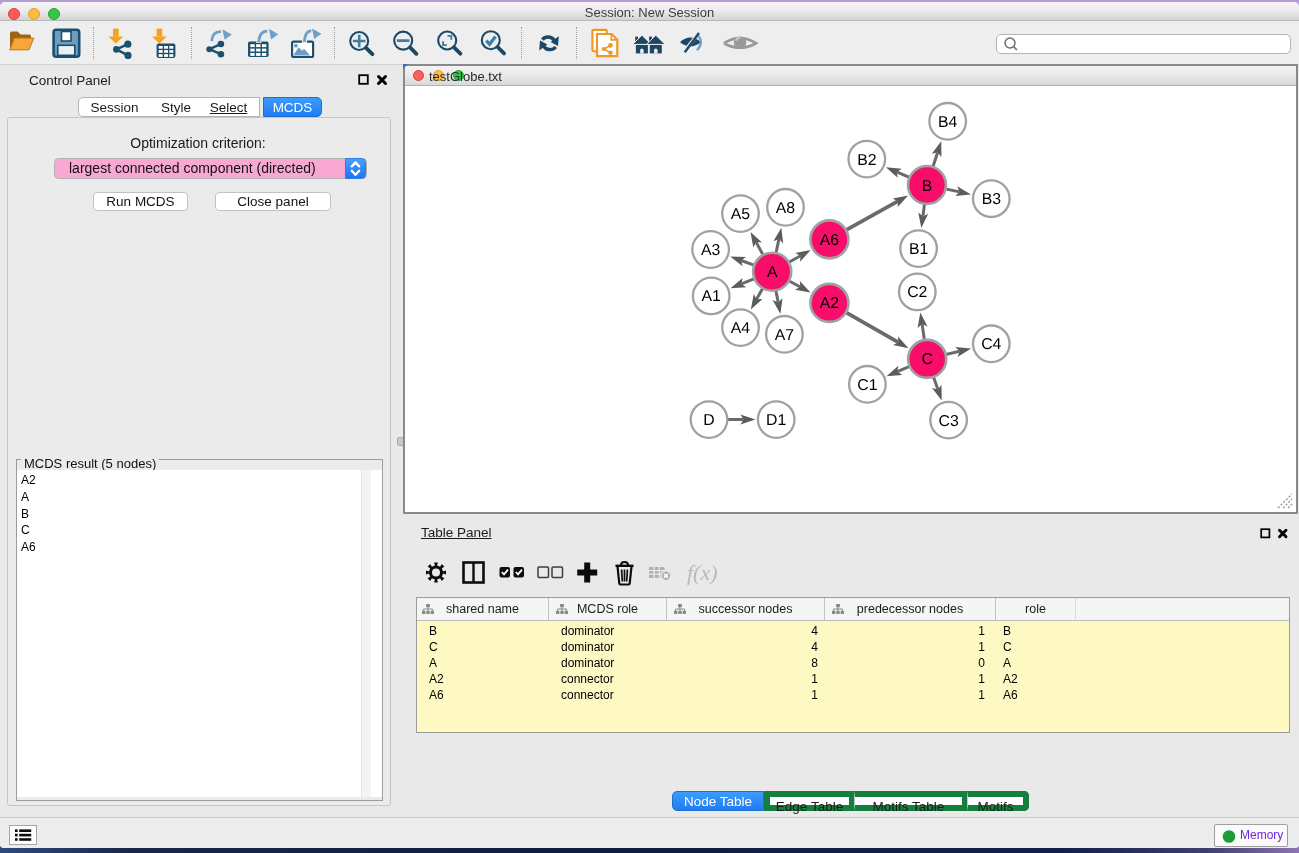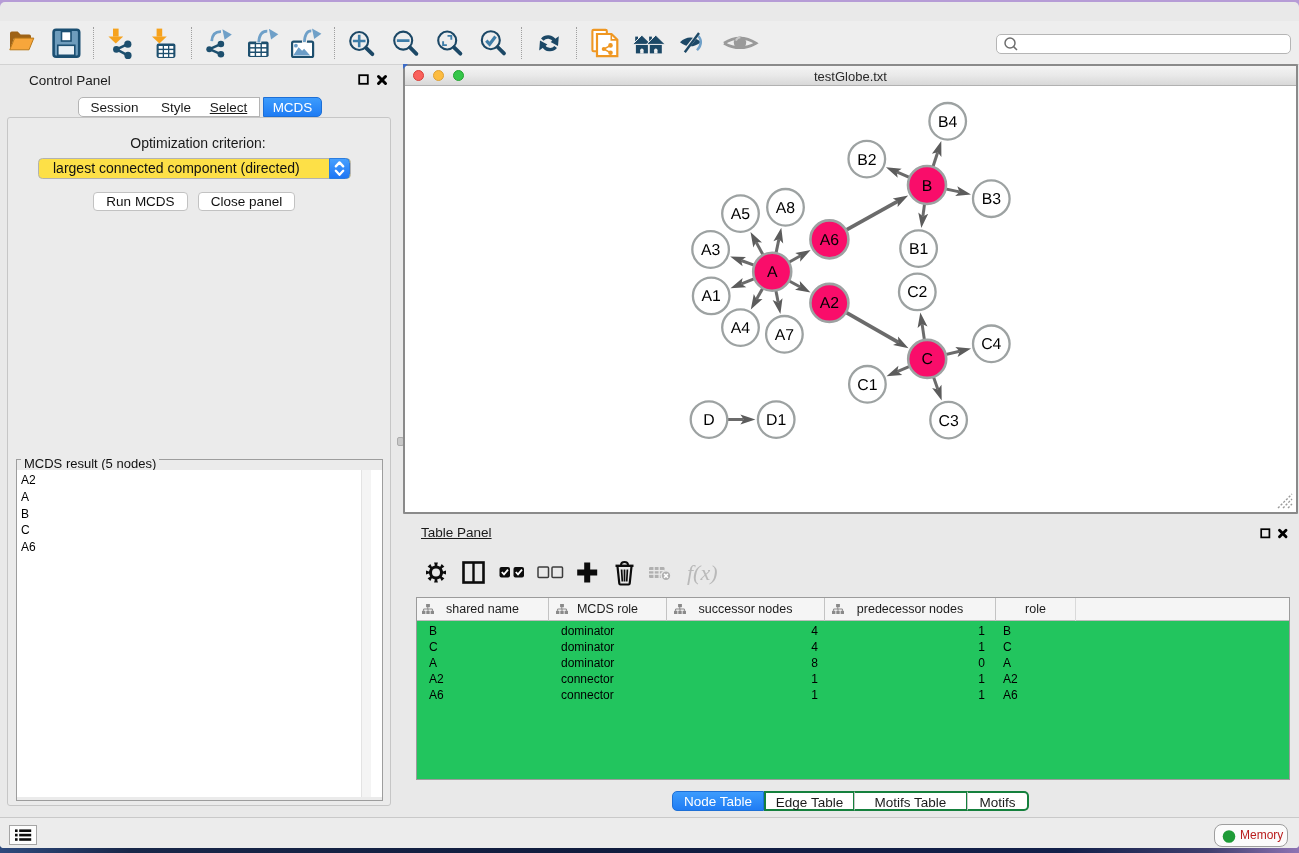--- a/index.html
+++ b/index.html
@@ -45,21 +45,21 @@
     left:7px; top:115px; width:384px; height:689px;
     border:1px solid #c6c6c6; border-radius:3px; background:#ebebeb;
   }
   .ptitle { font-size:13.5px; color:#1a1a1a; }
   .tab {
     top:95px; height:20px; background:#ffffff; border:1px solid #b4b4b4;
     font-size:13.5px; color:#1a1a1a; text-align:center; line-height:19px;
   }
   .tabsel { background:linear-gradient(180deg,#3d9cfd 0%,#1f7cf4 100%); color:#ffffff; border:1px solid #1d6fd6; }
   #combo {
-    left:38px; top:156px; width:313px; height:21px; background:#fde047;
+    left:54px; top:156px; width:313px; height:21px; background:#f9a8d4;
     border:1px solid #b2b2b2; border-radius:4.5px; font-size:14px; color:#111;
     line-height:19px; padding-left:14px;
   }
   #combo .step {
     position:absolute; right:0px; top:-1px; width:21px; height:21px;
     background:linear-gradient(180deg,#47a0fe 0%,#1d76f5 100%);
     border-radius:0 4.5px 4.5px 0; border:1px solid #2b7de0;
   }
   .btn {
     top:190px; height:19px; background:#ffffff; border:1px solid #c2c2c2;
@@ -82,58 +82,64 @@
     border:2px solid #8a8a8a; background:#ffffff; border-radius:1px;
   }
   #gtitle {
     left:0; top:0; width:100%; height:20px;
     background:linear-gradient(180deg,#f4f4f4 0%,#e9e9e9 50%,#d8d8d8 100%);
     border-bottom:1px solid #b1b1b1;
   }
   #gtitle .t-red { left:7.5px;  top:3.6px; width:11px; height:11px; background:#f9615c; border:0.5px solid #da3e38;}
   #gtitle .t-yel { left:27.5px; top:3.6px; width:11px; height:11px; background:#fcbc40; border:0.5px solid #dfa133;}
   #gtitle .t-grn { left:47.5px; top:3.6px; width:11px; height:11px; background:#35c649; border:0.5px solid #23a532;}
-  #gtitletext { left:0; top:3px; width:100%; text-align:center; font-size:13px; color:#2a2a2a; }
+  #gtitletext { left:0; top:3px; width:100%; font-size:13px; color:#2a2a2a;padding-left:24px; }
   
   #tpanel { left:404px; top:512px; width:895px; height:303px; background:#e9e9e9; }
   #ttable {
-    left:12px; top:83px; width:874px; height:183px; background:#22c55e;
+    left:12px; top:83px; width:874px; height:136px; background:#fef9c3;
     border:1px solid #9b9b9b;
   }
   #thead {
     position:absolute; left:0; top:0; width:100%; height:23px; background:#f5f5f5;
     border-bottom:1px solid #bcbcbc; font-size:12.5px; color:#1c1c1c;
   }
   .hcell { position:absolute; top:0; height:23px; border-right:1px solid #c3c3c3; }
   .hlab { position:absolute; top:4px; width:100%; text-align:center; }
   .trow { position:absolute; font-size:12px; color:#000; }
   .btab {
-    top:277px; height:20px; background:#ffffff; border:2px solid #15803d;
+    top:277px; height:20px; background:#ffffff; border:6px solid #15803d;
     font-size:13.5px; color:#1a1a1a; text-align:center; line-height:19px;
   }
   
   #statusbar {
     left:0; top:815px; width:1299px; height:31px; background:#ececec;
     border-top:1px solid #c9c9c9;
   }
   #memorybtn {
     left:1214px; top:6px; width:74px; height:23px; background:#fbfbfb;
-    border:1px solid #9e9e9e; border-radius:8px; font-size:12px; color:#b91c1c; line-height:21px;
+    border:1px solid #9e9e9e; border-radius:2px; font-size:12px; color:#6d28d9; line-height:21px;
   }
   #listbtn {
     left:9px; top:7px; width:28px; height:20px; background:#fdfdfd;
     border:1px solid #a5a5a5;
   }
 </style>
 </head>
 <body>
 <div id="wall"></div>
 <div id="wallbot"></div>
 <div id="app">
 
+<div id="titlebar" class="abs">
+  <div class="abs tl t-red"></div>
+  <div class="abs tl t-yel"></div>
+  <div class="abs tl t-grn"></div>
+  <div class="abs" id="apptitle">Session: New Session</div>
+</div>
 <div id="toolbar" class="abs">
   <div class="abs tsep" style="left:93px;"></div>
   <div class="abs tsep" style="left:191px;"></div>
   <div class="abs tsep" style="left:334px;"></div>
   <div class="abs tsep" style="left:521px;"></div>
   <div class="abs tsep" style="left:576px;"></div>
   <svg class="abs" style="left:0;top:0;" width="990" height="44">
 
     <path d="M10,28.5 L10,12.2 Q10,10.4 11.8,10.4 L17.6,10.4 L20.6,13.4 L29.2,13.4 Q31,13.4 31,15.2 L31,17.3 L14,17.3 Z" fill="#9e6317"></path>
     <path d="M9.8,28.8 L14.6,17.1 L33.8,17.1 L29,28.8 Z" fill="#f7a63b" stroke="#b97817" stroke-width="1"></path>
@@ -292,21 +298,21 @@
 <div class="abs" style="left:0px;top:133px;width:396px;text-align:center;font-size:14px;color:#1a1a1a;">Optimization criterion:</div>
 <div class="abs" id="combo">largest connected component (directed)
   <div class="step">
     <svg width="19" height="19">
       <path d="M5.8,7.4 L9.5,3.4 L13.2,7.4" fill="none" stroke="#ffffff" stroke-width="2.3" stroke-linejoin="round" stroke-linecap="round"></path>
       <path d="M5.8,11.8 L9.5,15.8 L13.2,11.8" fill="none" stroke="#ffffff" stroke-width="2.3" stroke-linejoin="round" stroke-linecap="round"></path>
     </svg>
   </div>
 </div>
 <div class="abs btn" style="left:93px;width:95px;">Run MCDS</div>
-<div class="abs btn" style="left:198px;width:97px;">Close panel</div>
+<div class="abs btn" style="left:215px;width:116px;">Close panel</div>
 <div class="abs" id="groupbox"></div>
 <div class="abs" id="grouplab">MCDS result (5 nodes)</div>
 <div class="abs" id="resultlist">A2<br>A<br>B<br>C<br>A6</div>
 <div class="abs" id="resultsb"></div>
 <div class="abs" style="left:397px;top:435px;width:7px;height:9px;background:#c9c9c9;border:1px solid #ababab;border-radius:2px;"></div>
 
 <div class="abs" style="left:403px;top:62px;width:0;height:0;border-top:5px solid #3c6cc8;border-right:5px solid transparent;z-index:5;"></div>
 <div class="abs" id="gwin">
   <div class="abs" id="gtitle">
     <div class="abs t-red" style="border-radius:50%;"></div>

